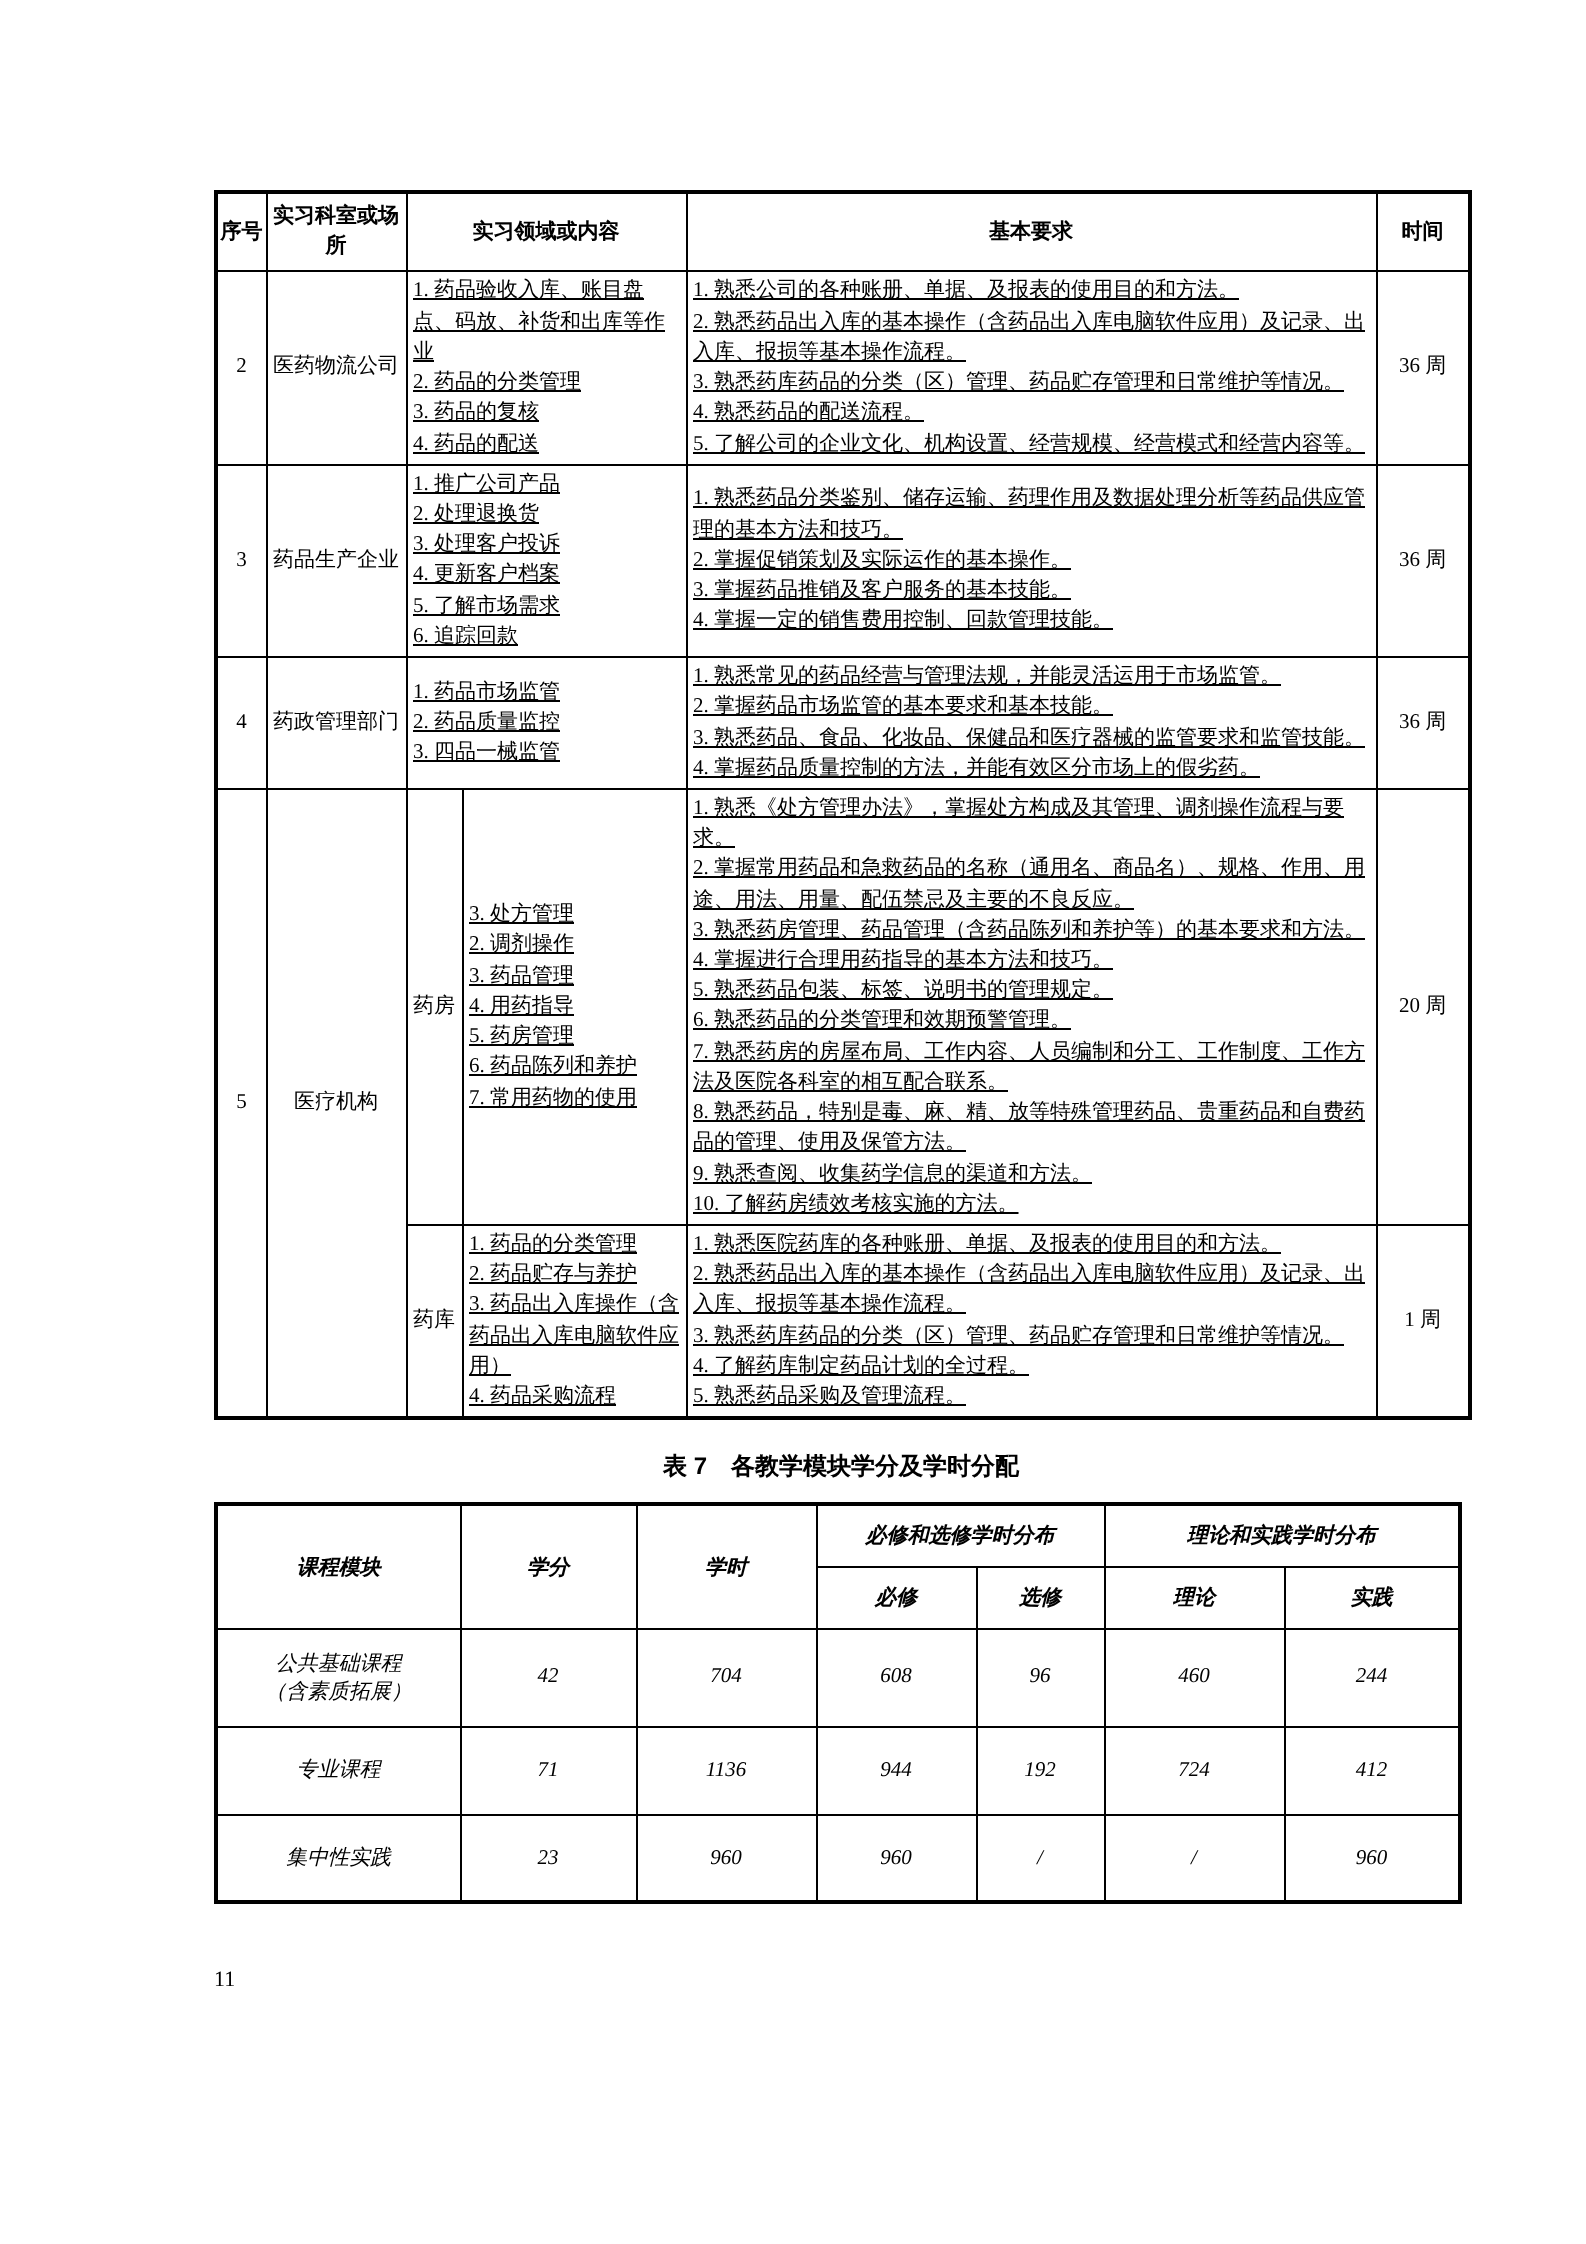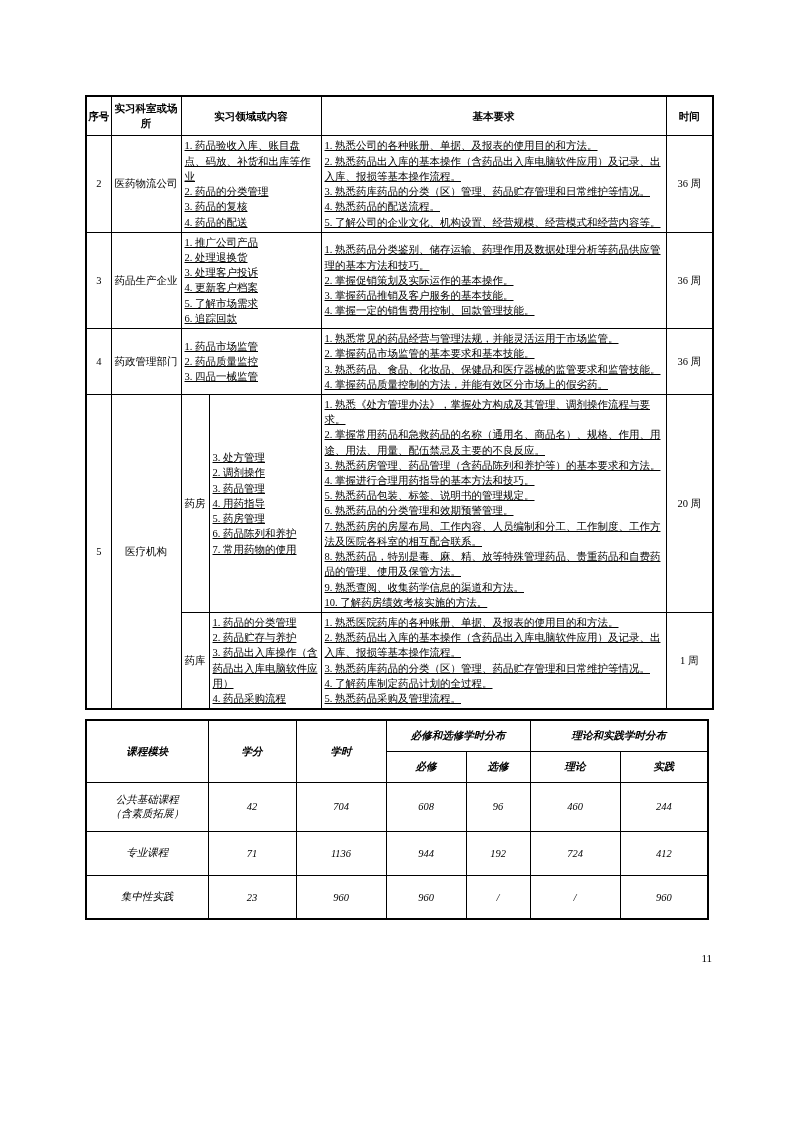--- a/index.html
+++ b/index.html
@@ -1,19 +1,19 @@
 <!DOCTYPE html>
 <html><head>
 <meta charset="utf-8">
 <style>
   html,body { margin:0; padding:0; background:#e8e8e8; }
   .page {
     position:relative; width:793px; height:1122px; margin:0 auto;
     background:#ffffff; box-sizing:border-box;
-    padding:95px 0 0 85px; overflow:hidden;
+    padding:95px 0 0 107px; overflow:hidden;
     font-family:"Liberation Serif","DejaVu Serif",serif; color:#000;
   }
   table { border-collapse:collapse; table-layout:fixed; }
   .t6 { width:627px; border:2px solid #000; }
   .t6 td, .t6 th { border:1px solid #000; font-size:10.5px; line-height:1.45;
     vertical-align:middle; padding:2px 3px; box-sizing:border-box; word-break:break-all; }
   .t6 th { font-weight:bold; text-align:center; padding:4px 1px; }
   .cell-no   { text-align:center; padding:2px 5px; }
   .cell-place{ text-align:center; padding:2px 10px; }
   .cell-sub  { text-align:center; padding:2px 8px; line-height:1.5; }
@@ -29,21 +29,21 @@
     width:627px; text-align:center; font-weight:bold; font-size:12px;
     margin-top:15px; font-family:"Liberation Sans","DejaVu Sans",sans-serif;
   }
   .t7 { width:622px; margin-top:9px; border:2px solid #000; }
   .t7 td, .t7 th { border:1px solid #000; font-size:10.5px; text-align:center;
     vertical-align:middle; box-sizing:border-box; padding:2px;font-style:italic; }
   .t7 th { font-weight:bold; height:31px; }
   .t7 .row-tall td { height:49px; }
   .t7 .row-mid td  { height:44px; }
   .pre-line { white-space:pre-line; }
-  .page-num { width:627px; text-align:right; margin-top:32px; font-size:11px; }
+  .page-num { width:627px; text-align:left; margin-top:32px; font-size:11px; }
 </style>
 </head>
 <body>
 
 <div class="page">
 
   <table class="t6">
     <colgroup>
       <col style="width:25px">
         <col style="width:70px">
@@ -159,20 +159,21 @@
         <div class="li">3. 熟悉药库药品的分类（区）管理、药品贮存管理和日常维护等情况。</div>
         <div class="li">4. 了解药库制定药品计划的全过程。</div>
         <div class="li">5. 熟悉药品采购及管理流程。</div>
       </td>
       <td class="cell-time">1 周</td>
     </tr>
   </tbody>
     </table>
 
 
+  <div class="t7-caption">表 7　各教学模块学分及学时分配</div>
 
   <table class="t7">
     <colgroup>
       <col style="width:122px">
         <col style="width:88px">
         <col style="width:90px">
       <col style="width:80px">
         <col style="width:64px">
         <col style="width:90px">
         <col style="width:88px">

